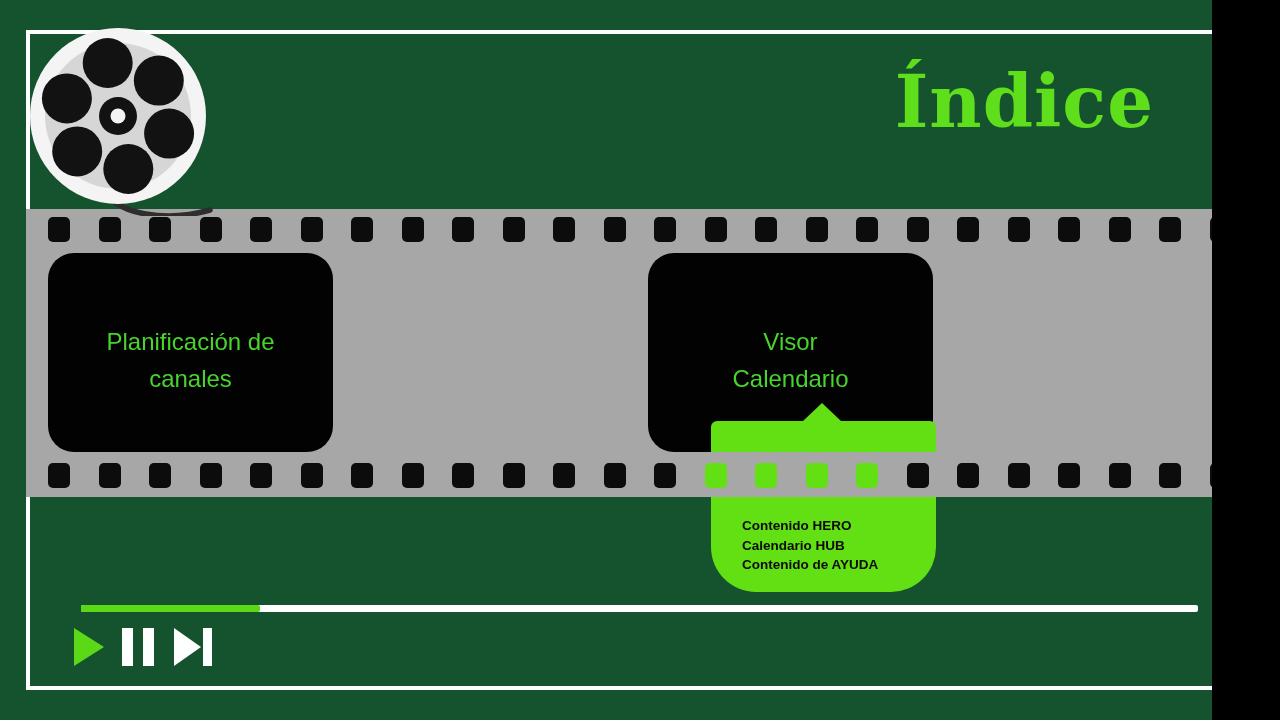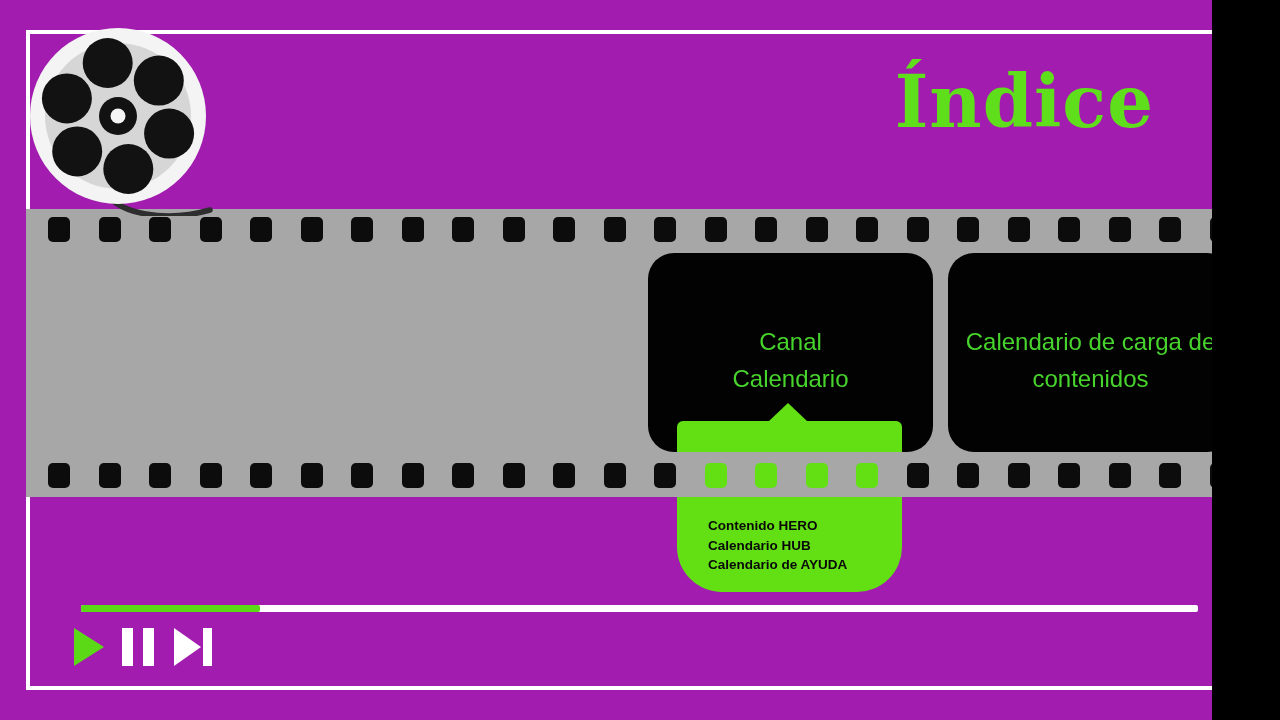--- a/index.html
+++ b/index.html
@@ -1,17 +1,17 @@
 <!DOCTYPE html>
 <html style="--title-green: #5FDE1B; --frame-text-green: #47D42C; --callout-green: #62E013; --player-green: #5CD916; --strip-gray: #A7A7A7; --border-white: #FFFFFF;"><head>
 <meta charset="utf-8">
 <style>
   html,body{margin:0;padding:0;background:#000;}
   .slide{
-    position:relative;width:1212px;height:720px;background:#a21caf;
+    position:relative;width:1212px;height:720px;background:#14532d;
     overflow:hidden;font-family:"Liberation Sans",sans-serif;
   }
   .border-frame{
     position:absolute;left:26px;top:30px;width:1228px;height:660px;
     border:4px solid var(--border-white,#fff);box-sizing:border-box;z-index:1;
   }
   .reel{position:absolute;left:18px;top:16px;width:200px;height:200px;z-index:7;pointer-events:none;}
   .title{
     position:absolute;top:62px;right:58px;z-index:2;
     font-family:"DejaVu Serif","Liberation Serif",serif;font-weight:bold;
@@ -30,21 +30,21 @@
   .frame{
     position:absolute;top:44px;width:285px;height:199px;background:#020202;
     border-radius:26px;display:flex;flex-direction:column;justify-content:center;
     align-items:center;padding-top:14px;box-sizing:border-box;
   }
   .frame-label{
     color:var(--frame-text-green,#47D42C);font-size:24px;line-height:37px;
     text-align:center;
   }
   .callout{
-    position:absolute;left:677px;top:421px;width:225px;height:171px;
+    position:absolute;left:711px;top:421px;width:225px;height:171px;
     background:var(--callout-green,#62E013);border-radius:6px 6px 45px 45px;z-index:5;
   }
   .callout-arrow{
     position:absolute;top:-18px;left:92px;width:0;height:0;
     border-left:19px solid transparent;border-right:19px solid transparent;
     border-bottom:18px solid var(--callout-green,#62E013);
   }
   .callout-items{
     position:absolute;left:31px;top:95px;color:#0a0a0a;font-weight:bold;
     font-size:13.5px;line-height:19.5px;white-space:nowrap;
@@ -118,40 +118,40 @@
         <div class="hole" style="left: 830px;"></div>
         <div class="hole" style="left: 880.5px;"></div>
         <div class="hole" style="left: 931px;"></div>
         <div class="hole" style="left: 981.5px;"></div>
         <div class="hole" style="left: 1032px;"></div>
         <div class="hole" style="left: 1082.5px;"></div>
         <div class="hole" style="left: 1133px;"></div>
         <div class="hole" style="left: 1183.5px;"></div>
       </div>
 
+    <div class="frame" style="left:22px">
+      <span class="frame-label">
+        <span>Planificación de</span><br>
+        <span>canales</span>
+      </span>
+    </div>
     <div class="frame" style="left:622px">
       <span class="frame-label">
-        <span>Canal</span><br>
+        <span>Visor</span><br>
         <span>Calendario</span>
-      </span>
-    </div>
-    <div class="frame" style="left:922px">
-      <span class="frame-label">
-        <span>Calendario de carga de</span><br>
-        <span>contenidos</span>
       </span>
     </div>
   </div>
 
   <div class="callout">
     <div class="callout-arrow"></div>
     <div class="callout-items">
       <div>Contenido HERO</div>
       <div>Calendario HUB</div>
-      <div>Calendario de AYUDA</div>
+      <div>Contenido de AYUDA</div>
     </div>
   </div>
 
   <div class="band">
       <div class="hole" style="left: 22px;"></div>
       <div class="hole" style="left: 72.5px;"></div>
       <div class="hole" style="left: 123px;"></div>
       <div class="hole" style="left: 173.5px;"></div>
       <div class="hole" style="left: 224px;"></div>
       <div class="hole" style="left: 274.5px;"></div>

